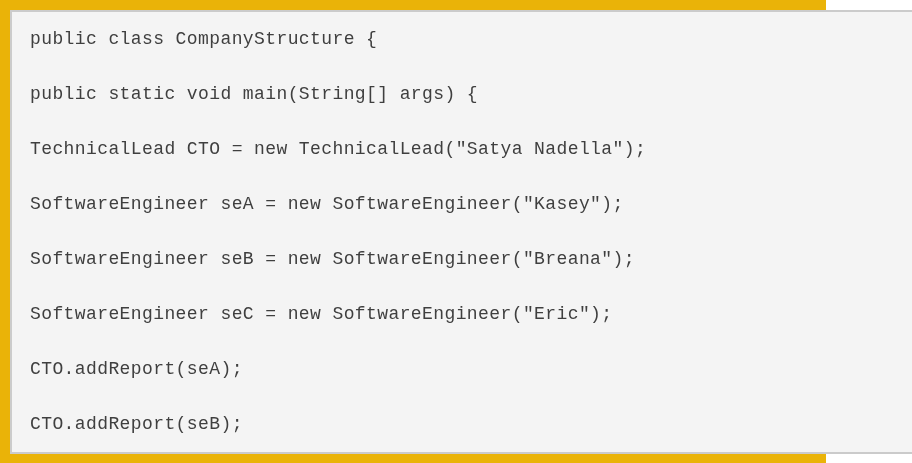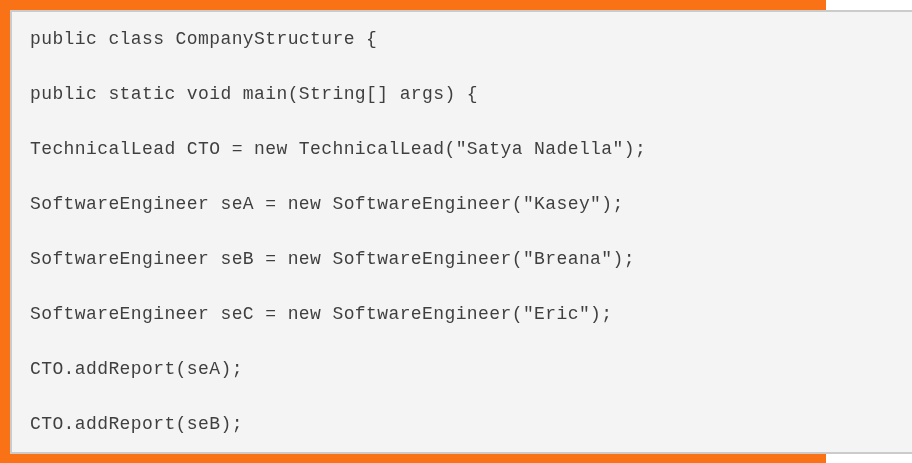--- a/index.html
+++ b/index.html
@@ -8,21 +8,21 @@
     background: #ffffff;
     width: 912px;
     height: 463px;
     overflow: hidden;
     font-family: "Liberation Mono", "DejaVu Sans Mono", monospace;
   }
   .page {
     position: relative;
     width: 826px;
     height: 463px;
-    background: #f97316;
+    background: #eab308;
   }
   .code-block {
     position: absolute;
     left: 10px;
     top: 10px;
     width: 890px;
     height: 440px;
     background: var(--code-bg, #f4f4f4);
     border: 2px solid var(--code-border, #cbcbcb);
     padding: 0 0 0 18px;

